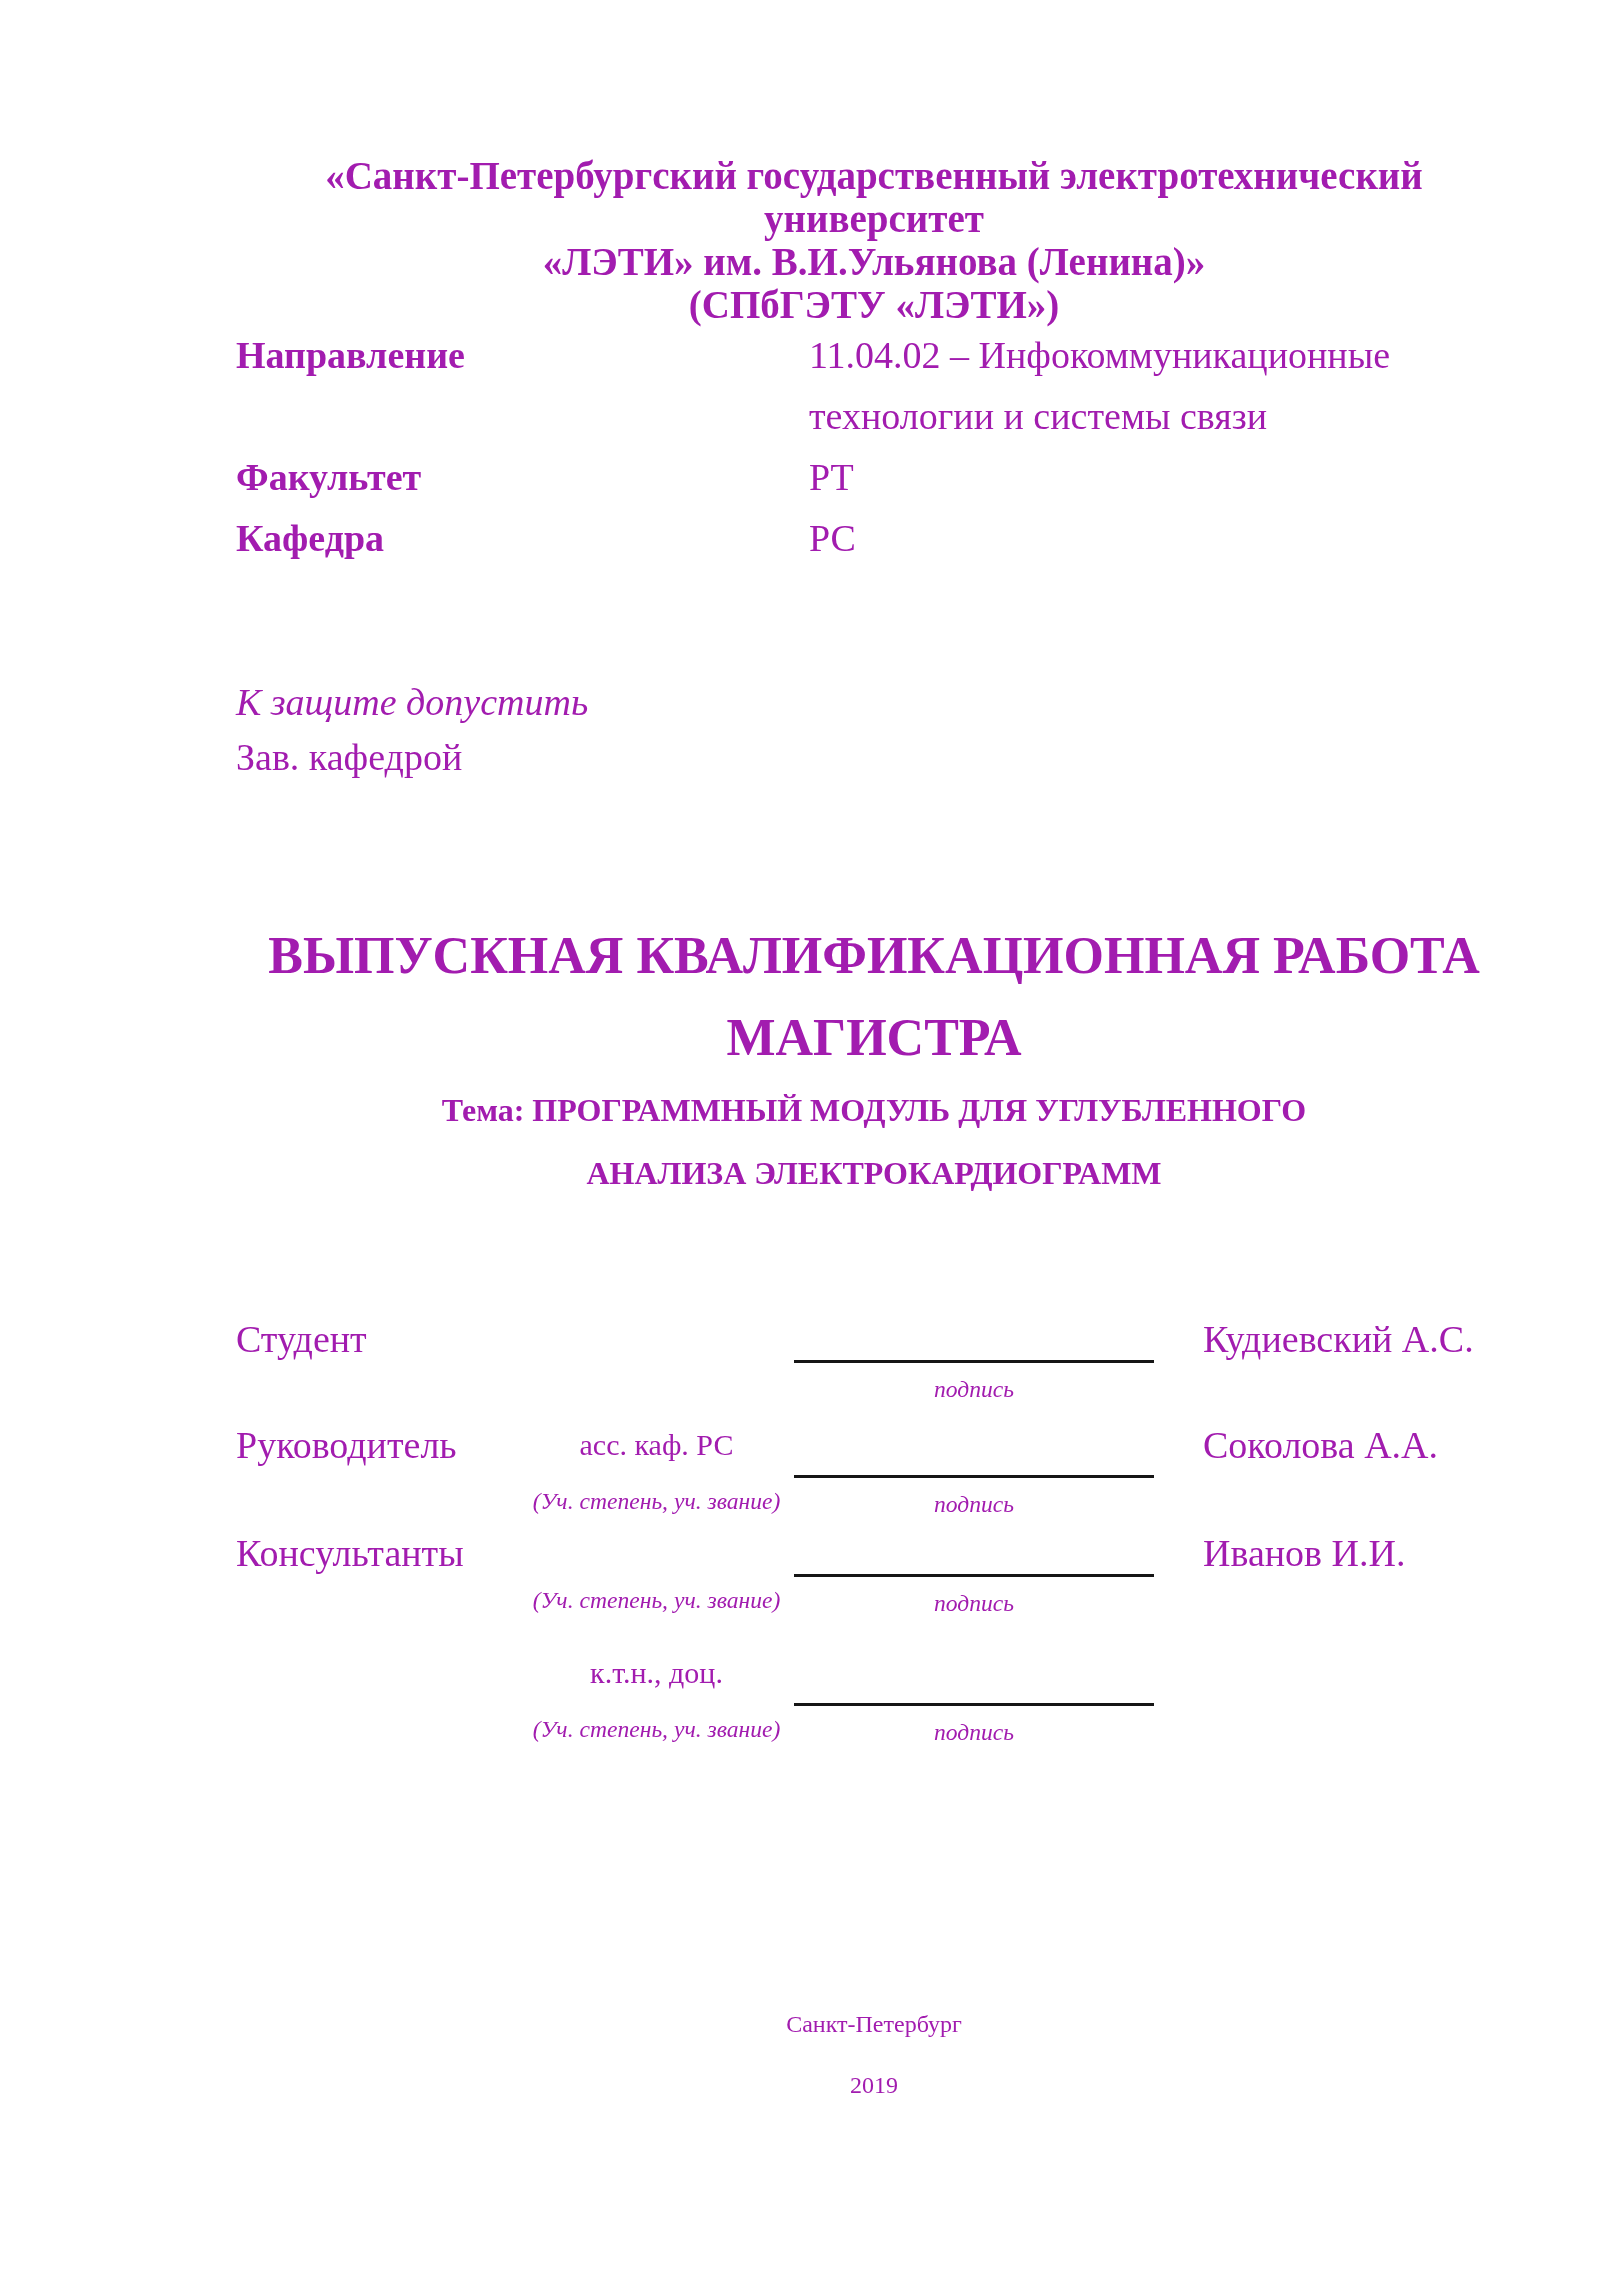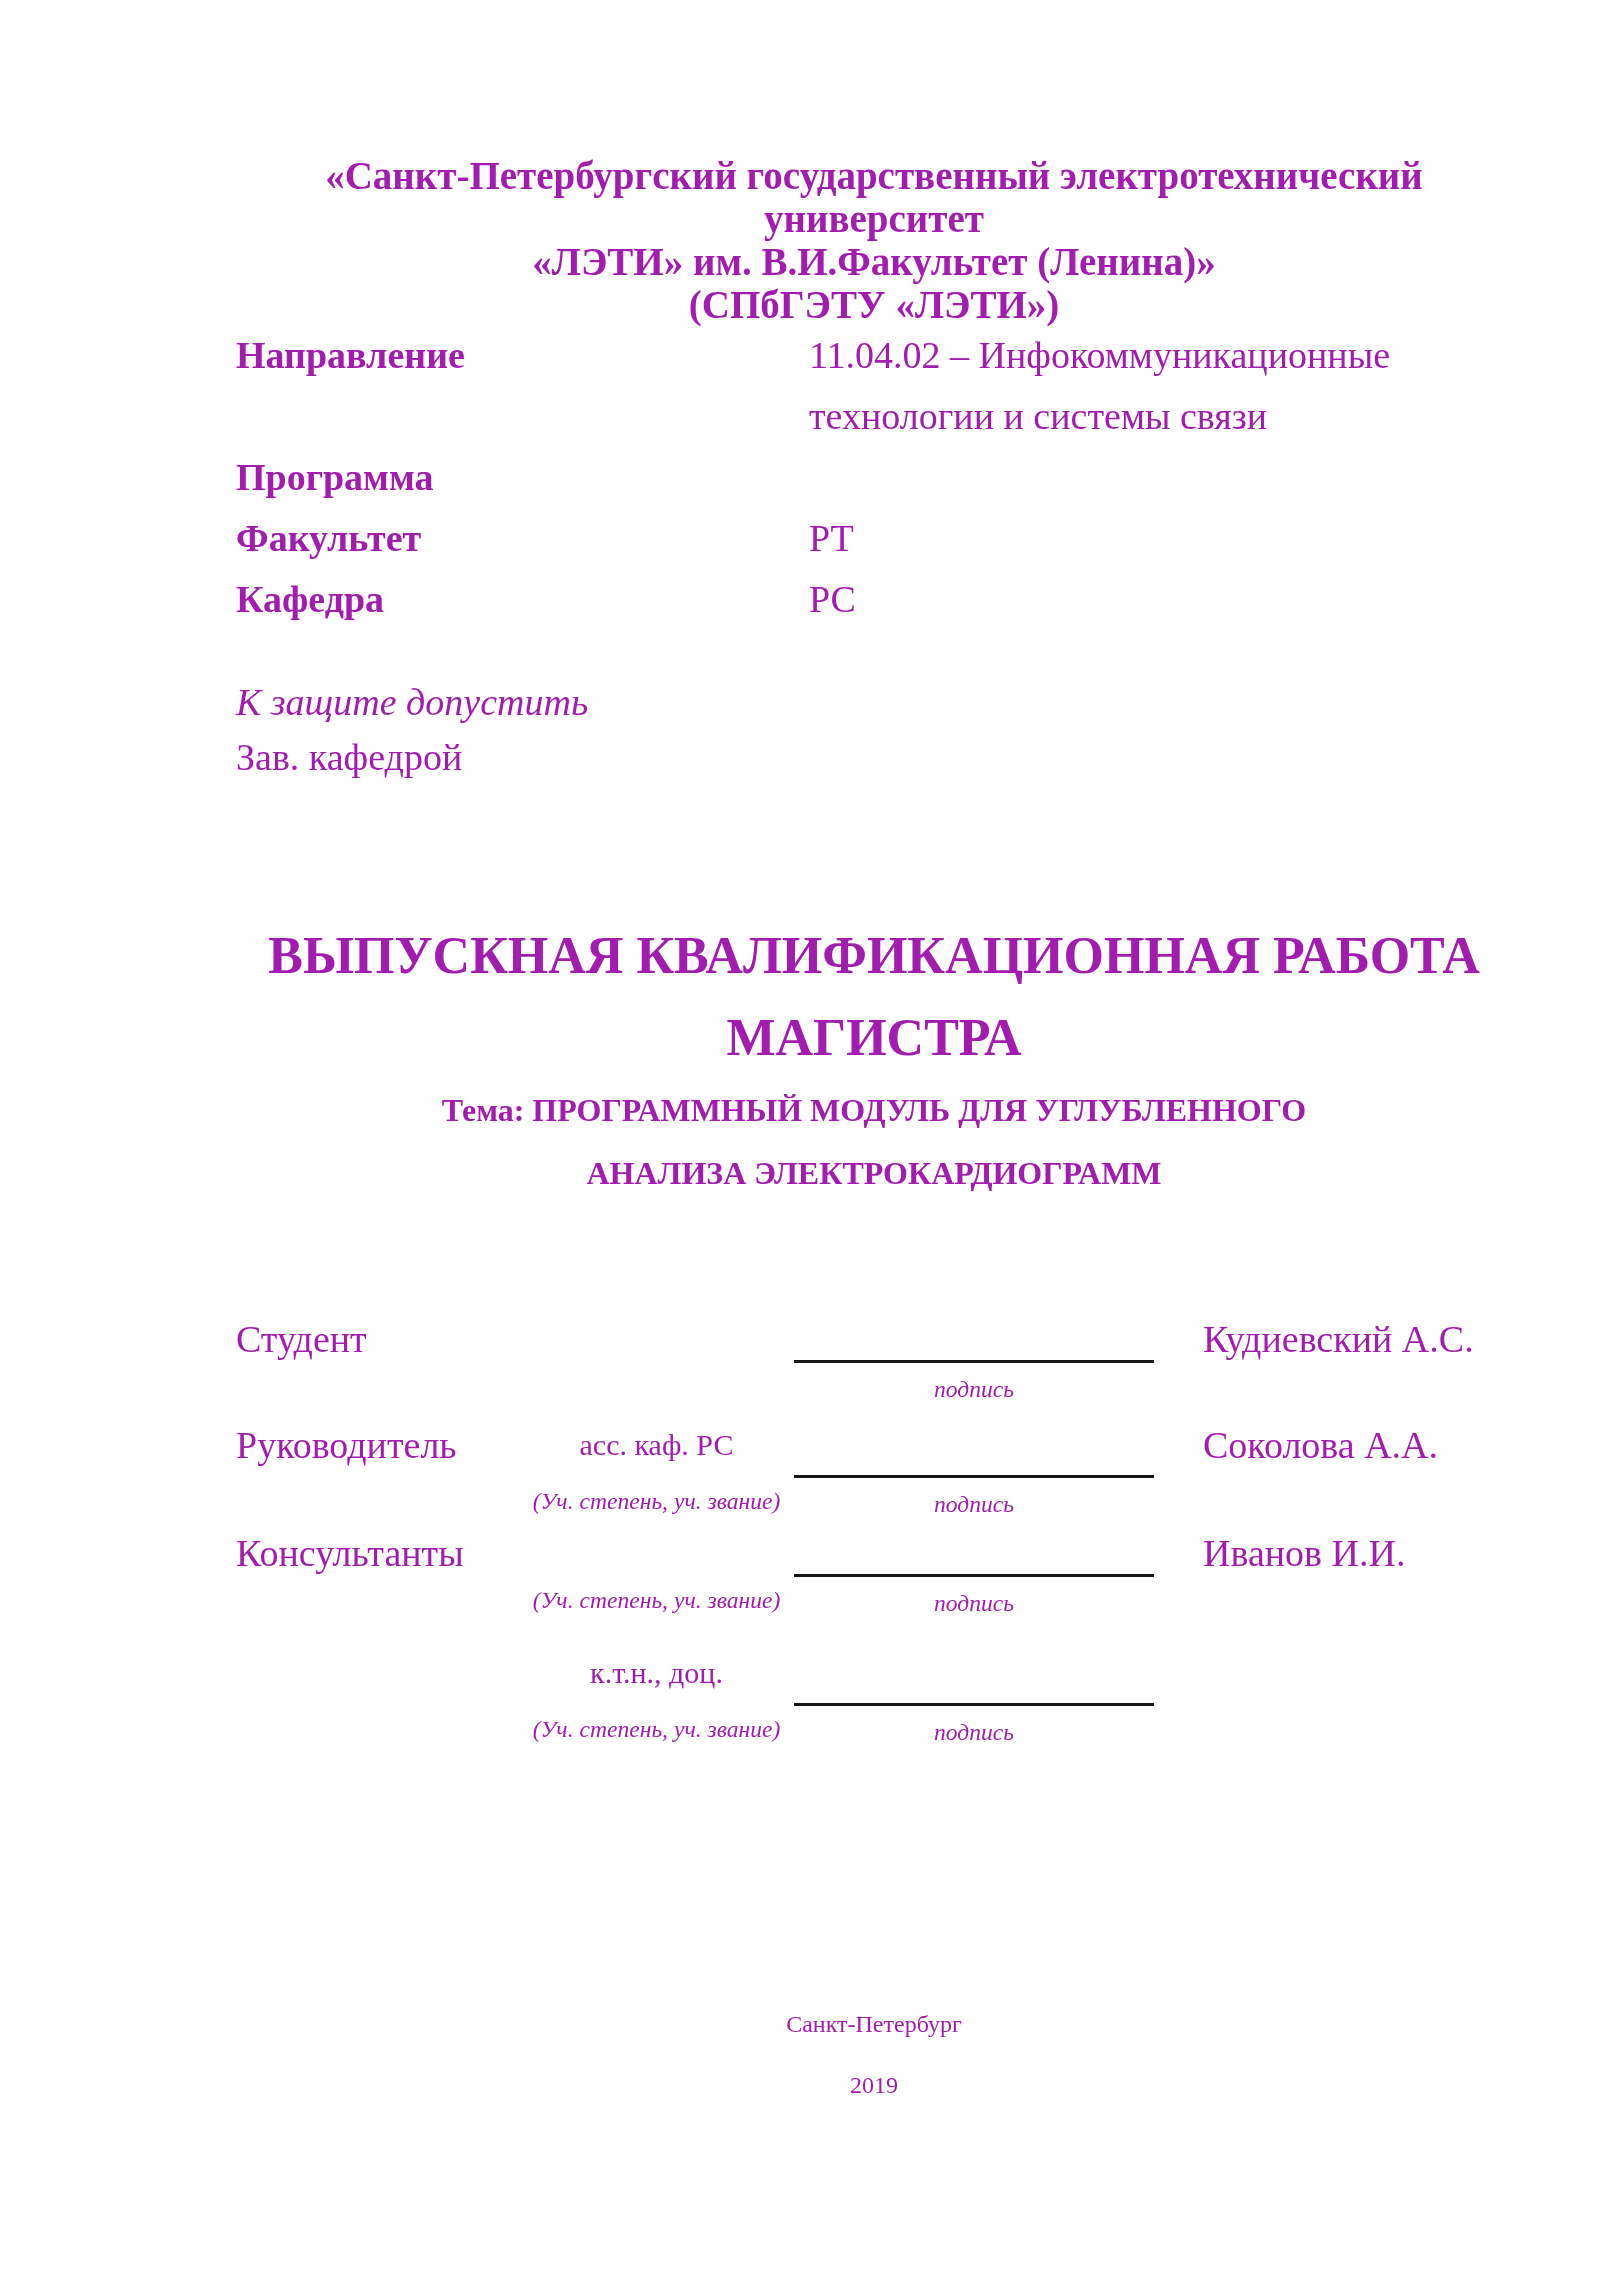--- a/index.html
+++ b/index.html
@@ -69,31 +69,30 @@
     text-align:center;font-size:24px;line-height:61px;
   }
 </style>
 </head>
 <body>
 
 <div class="page">
 
   <div class="uni-header">
     <div>«Санкт-Петербургский государственный электротехнический университет</div>
-    <div>«ЛЭТИ» им. В.И.Факультет (Ленина)»</div>
+    <div>«ЛЭТИ» им. В.И.Ульянова (Ленина)»</div>
     <div>(СПбГЭТУ «ЛЭТИ»)</div>
   </div>
 
   <div class="fields">
     <div class="field-row">
       <div class="field-label">Направление</div>
       <div class="field-value">11.04.02 – Инфокоммуникационные технологии и системы связи</div>
     </div>
     <div class="field-row">
-      <div class="field-label">Программа</div>
     </div>
     <div class="field-row">
       <div class="field-label">Факультет</div>
       <div class="field-value">РТ</div>
     </div>
     <div class="field-row">
       <div class="field-label">Кафедра</div>
       <div class="field-value">РС</div>
     </div>
   </div>

